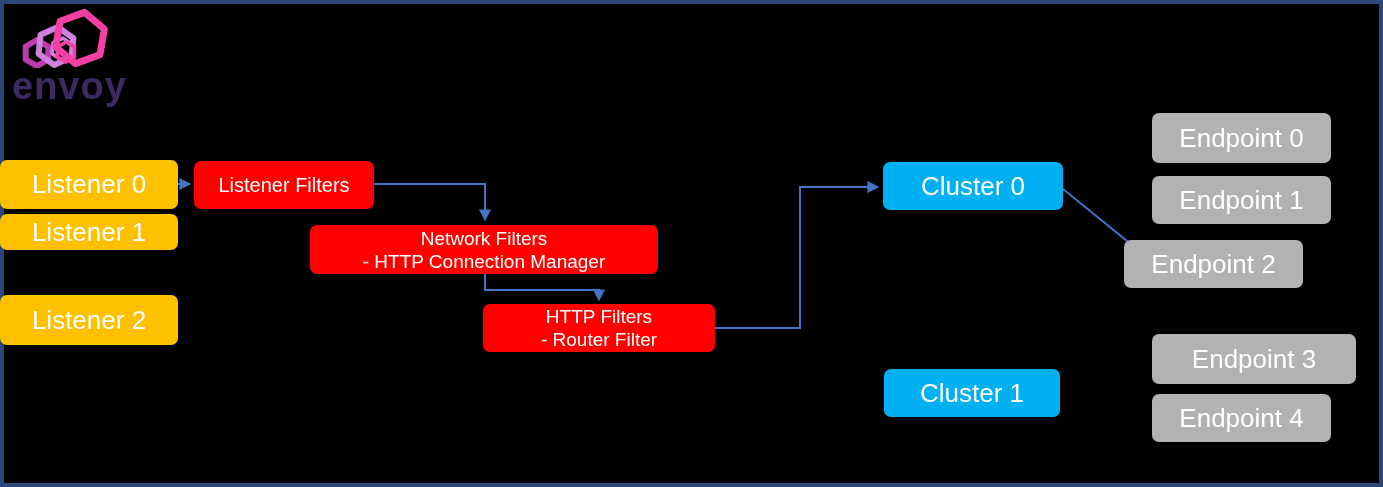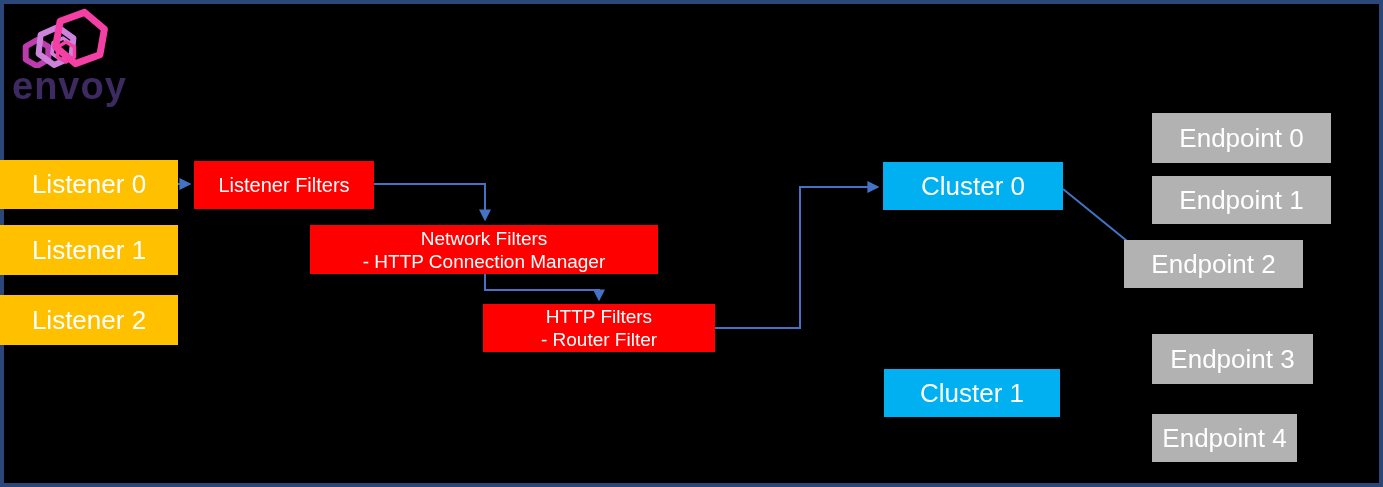--- a/index.html
+++ b/index.html
@@ -21,20 +21,21 @@
   }
   .node {
     position: absolute;
     display: flex;
     align-items: center;
     justify-content: center;
     color: #FFFFFF;
     text-align: center;
     z-index: 2;
     box-sizing: border-box;
+    border-radius: 7px;
   }
   .listener  { background: #FFC000; font-size: 26px; align-items: center; }
   .filter    { background: #FF0000; font-size: 20px; }
   .filter2   { background: #FF0000; font-size: 19px; line-height: 23px; flex-direction: column; }
   .cluster   { background: #00B0F0; font-size: 26px; text-align: right; }
   .endpoint  { background: #B2B2B2; font-size: 26px; }
   .logo {
     position: absolute;
     left: 10px;
     top: 6px;
@@ -83,21 +84,21 @@
     <path d="M178,184 L189,184" fill="none" stroke="#4472C4" stroke-width="2" marker-end="url(#arr)"></path>
     <path d="M374,184 L485,184 L485,219" fill="none" stroke="#4472C4" stroke-width="2" marker-end="url(#arr)"></path>
     <path d="M485,274 L485,290 L599,290 L599,299" fill="none" stroke="#4472C4" stroke-width="2" marker-end="url(#arr)"></path>
     <path d="M715,328 L800,328 L800,187 L877,187" fill="none" stroke="#4472C4" stroke-width="2" marker-end="url(#arr)"></path>
     <path d="M1063,189 L1148,258" fill="none" stroke="#4472C4" stroke-width="2" marker-end="url(#arr)"></path>
   </svg>
 
   <div class="node listener" style="left:0; top:160; left:0px; top:160px; width:178px; height:49px;">
     <span>Listener 0</span>
   </div>
-  <div class="node listener" style="left:0px; top:225px; width:178px; height:50px;">
+  <div class="node listener" style="left:0px; top:214px; width:178px; height:36px;">
     <span>Listener 1</span>
   </div>
   <div class="node listener" style="left:0px; top:295px; width:178px; height:50px;">
     <span>Listener 2</span>
   </div>
 
   <div class="node filter2" style="left:310px; top:225px; width:348px; height:49px;">
     <span>Network Filters</span>
     <span>- HTTP Connection Manager</span>
   </div>
@@ -120,20 +121,20 @@
 
   <div class="node endpoint" style="left:1152px; top:113px; width:179px; height:50px;">
     <span>Endpoint 0</span>
   </div>
   <div class="node endpoint" style="left:1152px; top:176px; width:179px; height:48px;">
     <span>Endpoint 1</span>
   </div>
   <div class="node endpoint" style="left:1124px; top:240px; width:179px; height:48px;">
     <span>Endpoint 2</span>
   </div>
-  <div class="node endpoint" style="left:1152px; top:334px; width:161px; height:50px;">
+  <div class="node endpoint" style="left:1152px; top:334px; width:204px; height:50px;">
     <span>Endpoint 3</span>
   </div>
-  <div class="node endpoint" style="left:1152px; top:414px; width:145px; height:48px;">
+  <div class="node endpoint" style="left:1152px; top:394px; width:179px; height:48px;">
     <span>Endpoint 4</span>
   </div>
 
 </div>
 
 </body></html>

